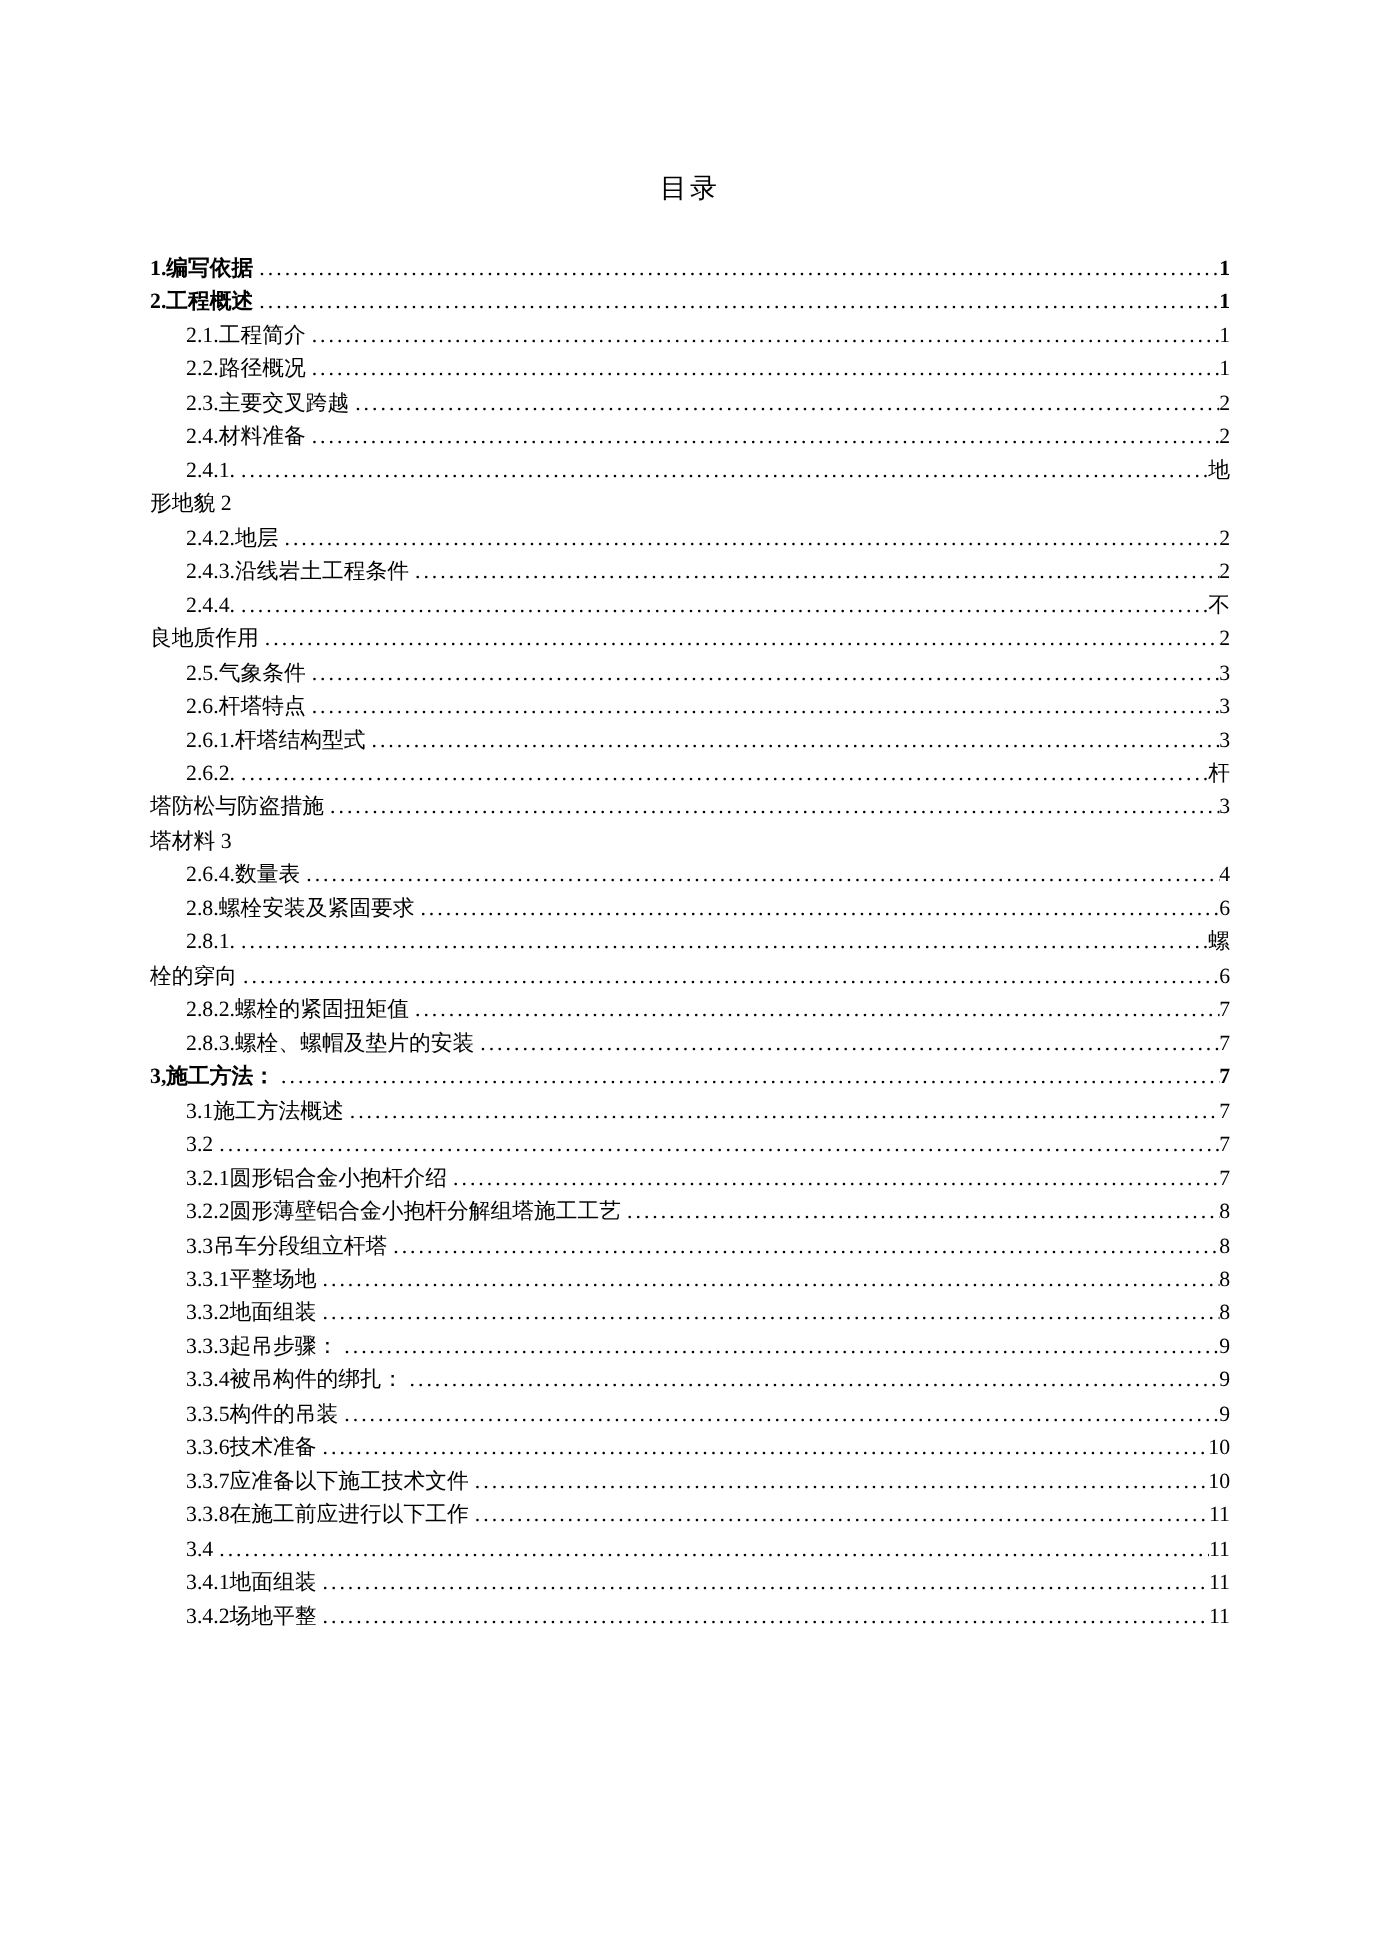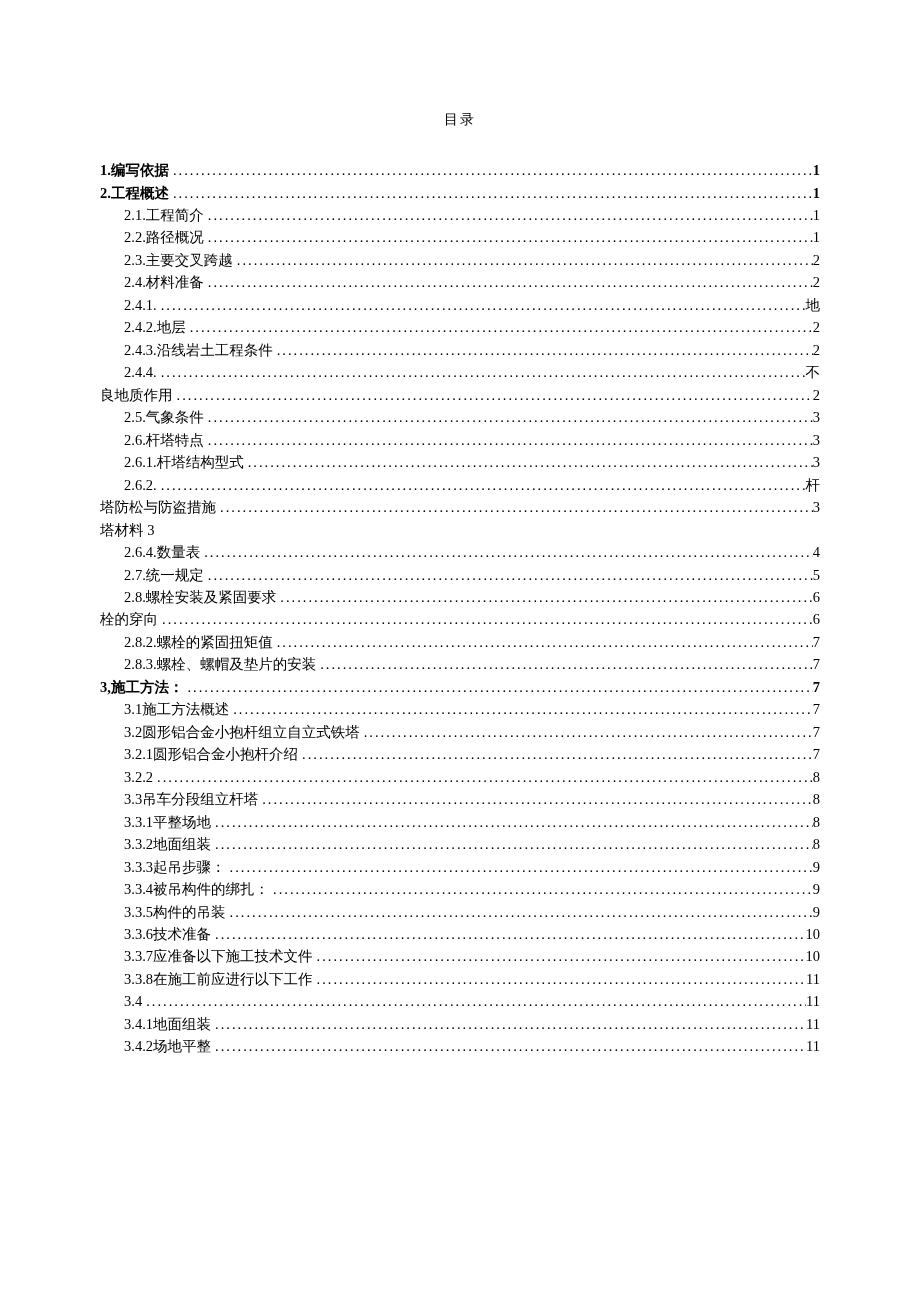--- a/index.html
+++ b/index.html
@@ -8,21 +8,21 @@
       width: 920px;
       margin: 0 auto;
       padding: 100px 100px 60px 100px;
       box-sizing: border-box;
       font-size: 14.5px;
       color: #000;
       line-height: 1.55;
     }
     .toc-title {
       text-align: center;
-      font-size: 14px;
+      font-size: 18px;
       margin-bottom: 28px;
       font-weight: normal;
       letter-spacing: 2px;
     }
     .toc {
       width: 100%;
     }
     .toc-row {
       display: flex;
       align-items: baseline;
@@ -92,20 +92,24 @@
       <span class="label">材料准备</span>
       <span class="dots"></span>
       <span class="page">2</span>
     </div>
     <div class="toc-row indent-1">
       <span class="num">2.4.1.</span>
       <span class="label"></span>
       <span class="dots"></span>
       <span class="page">地</span>
     </div>
+    <div class="toc-row indent-0 no-dots">
+      <span class="num"></span>
+      <span class="label">形地貌   2</span>
+    </div>
     <div class="toc-row indent-1">
       <span class="num">2.4.2.</span>
       <span class="label">地层</span>
       <span class="dots"></span>
       <span class="page">2</span>
     </div>
     <div class="toc-row indent-1">
       <span class="num">2.4.3.</span>
       <span class="label">沿线岩土工程条件</span>
       <span class="dots"></span>
@@ -157,31 +161,31 @@
       <span class="num"></span>
       <span class="label">塔材料   3</span>
     </div>
     <div class="toc-row indent-1">
       <span class="num">2.6.4.</span>
       <span class="label">数量表</span>
       <span class="dots"></span>
       <span class="page">4</span>
     </div>
     <div class="toc-row indent-1">
-      <span class="num">2.7. </span>
-      <span class="label">统一规定</span>
-      <span class="dots"></span>
-      <span class="page">5</span>
-    </div>
-    <div class="toc-row indent-1">
       <span class="num">2.8. </span>
       <span class="label">螺栓安装及紧固要求</span>
       <span class="dots"></span>
       <span class="page">6</span>
     </div>
+    <div class="toc-row indent-1">
+      <span class="num">2.8.1.</span>
+      <span class="label"></span>
+      <span class="dots"></span>
+      <span class="page">螺</span>
+    </div>
     <div class="toc-row indent-0">
       <span class="num"></span>
       <span class="label">栓的穿向</span>
       <span class="dots"></span>
       <span class="page">6</span>
     </div>
     <div class="toc-row indent-1">
       <span class="num">2.8.2.</span>
       <span class="label">螺栓的紧固扭矩值</span>
       <span class="dots"></span>
@@ -200,32 +204,32 @@
       <span class="page bold">7</span>
     </div>
     <div class="toc-row indent-1">
       <span class="num">3.1 </span>
       <span class="label">施工方法概述</span>
       <span class="dots"></span>
       <span class="page">7</span>
     </div>
     <div class="toc-row indent-1">
       <span class="num">3.2 </span>
-      <span class="label">圆形铝合金小抱杆组立自立式铁塔</span>
       <span class="dots"></span>
       <span class="page">7</span>
     </div>
     <div class="toc-row indent-1">
       <span class="num">3.2.1</span>
       <span class="label">圆形铝合金小抱杆介绍 </span>
       <span class="dots"></span>
       <span class="page">7</span>
     </div>
     <div class="toc-row indent-1">
       <span class="num">3.2.2</span>
+      <span class="label">圆形薄壁铝合金小抱杆分解组塔施工工艺 </span>
       <span class="dots"></span>
       <span class="page">8</span>
     </div>
     <div class="toc-row indent-1">
       <span class="num">3.3 </span>
       <span class="label">吊车分段组立杆塔</span>
       <span class="dots"></span>
       <span class="page">8</span>
     </div>
     <div class="toc-row indent-1">

